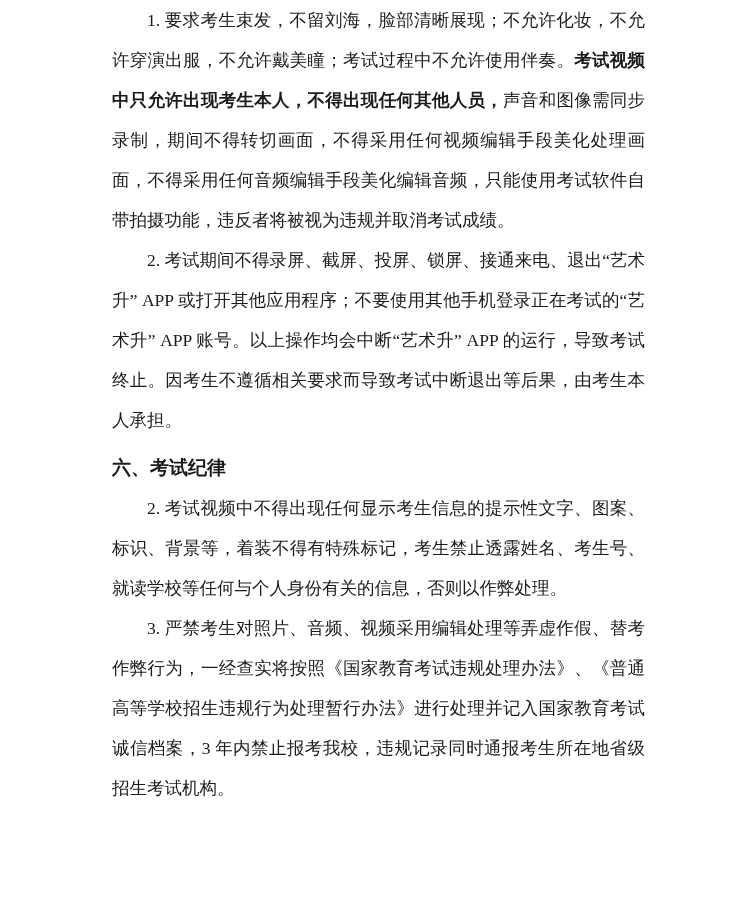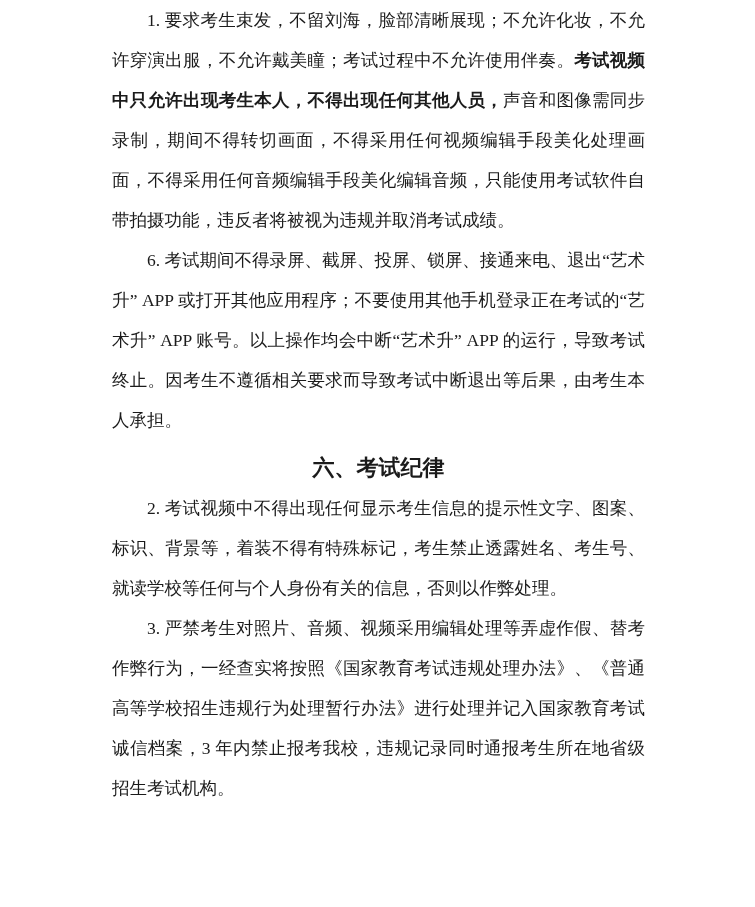--- a/index.html
+++ b/index.html
@@ -26,36 +26,36 @@
   }
   .para {
     margin: 0;
     text-indent: 2em;
   }
   .seg-bold {
     font-weight: bold;
   }
   .heading {
     margin: 8px 0 0 0;
-    font-size: 22px;
+    font-size: 19px;
     font-weight: bold;
     line-height: 40px;
     text-indent: 0;
-    text-align: center;
+    text-align: left;
   }
 </style>
 </head>
 <body>
 
 <div class="page">
 
   <section>
     <p class="para"><span>1. 要求考生束发，不留刘海，脸部清晰展现；不允许化妆，不允许穿演出服，不允许戴美瞳；考试过程中不允许使用伴奏。</span><span class="seg-bold">考试视频中只允许出现考生本人，不得出现任何其他人员，</span><span>声音和图像需同步录制，期间不得转切画面，不得采用任何视频编辑手段美化处理画面，不得采用任何音频编辑手段美化编辑音频，只能使用考试软件自带拍摄功能，违反者将被视为违规并取消考试成绩。</span></p>
 
-    <p class="para">6. 考试期间不得录屏、截屏、投屏、锁屏、接通来电、退出“艺术升” APP 或打开其他应用程序；不要使用其他手机登录正在考试的“艺术升” APP 账号。以上操作均会中断“艺术升” APP 的运行，导致考试终止。因考生不遵循相关要求而导致考试中断退出等后果，由考生本人承担。</p>
+    <p class="para">2. 考试期间不得录屏、截屏、投屏、锁屏、接通来电、退出“艺术升” APP 或打开其他应用程序；不要使用其他手机登录正在考试的“艺术升” APP 账号。以上操作均会中断“艺术升” APP 的运行，导致考试终止。因考生不遵循相关要求而导致考试中断退出等后果，由考生本人承担。</p>
   </section>
 
   <h2 class="heading">六、考试纪律</h2>
 
   <section>
 
     <p class="para">2. 考试视频中不得出现任何显示考生信息的提示性文字、图案、标识、背景等，着装不得有特殊标记，考生禁止透露姓名、考生号、就读学校等任何与个人身份有关的信息，否则以作弊处理。</p>
 
     <p class="para">3. 严禁考生对照片、音频、视频采用编辑处理等弄虚作假、替考作弊行为，一经查实将按照《国家教育考试违规处理办法》、《普通高等学校招生违规行为处理暂行办法》进行处理并记入国家教育考试诚信档案，3 年内禁止报考我校，违规记录同时通报考生所在地省级招生考试机构。</p>
   </section>

